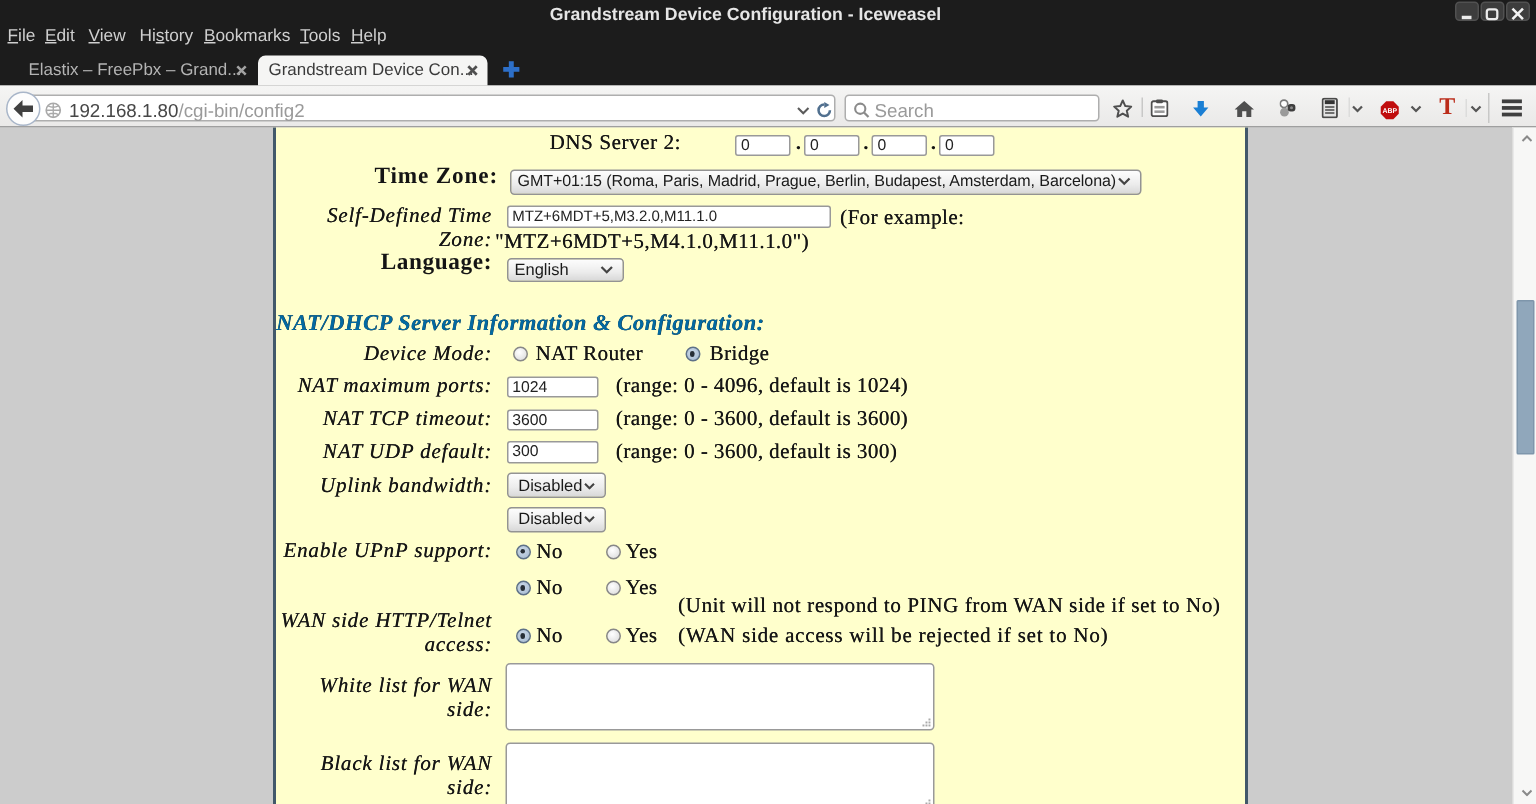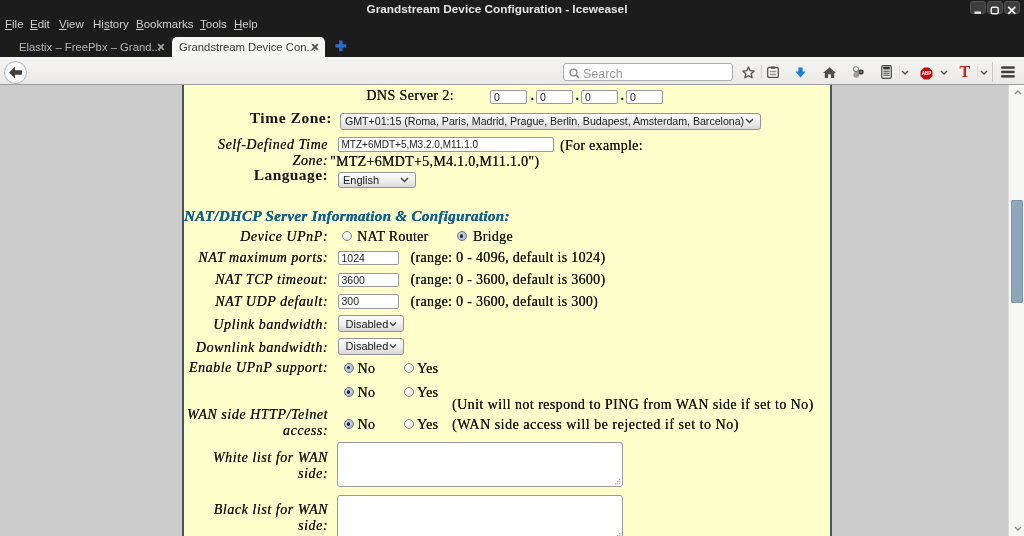--- a/index.html
+++ b/index.html
@@ -81,20 +81,34 @@
     <div id="tab-active">
       <div class="ttext">Grandstream Device Con...</div>
       <svg class="abs" style="left:139px; top:6px;" width="8" height="8">
           <path d="M1.2 1.2 L6.8 6.8 M6.8 1.2 L1.2 6.8" stroke="#4f4f4f" stroke-width="1.8"></path>
         </svg>
     </div>
     <div id="newtab">✚</div>
   </div>
 
   <div id="toolbar">
+    <div id="urlfield">
+      <div id="urltext">192.168.1.80<span>/cgi-bin/config2</span></div>
+      <svg class="icon" style="left:13px; top:3.5px;" width="11" height="11" viewBox="0 0 11 11">
+          <circle cx="5.5" cy="5.5" r="4.7" fill="none" stroke="#a9a9a9" stroke-width="1.1"></circle>
+          <path d="M0.8 5.5 H10.2 M5.5 0.8 V10.2 M2 2.6 Q5.5 4.4 9 2.6 M2 8.4 Q5.5 6.6 9 8.4" fill="none" stroke="#a9a9a9" stroke-width="0.9"></path>
+        </svg>
+      <svg class="icon" style="left:514px; top:6.5px;" width="9" height="6">
+          <path d="M1 1 L4.5 4.5 L8 1" stroke="#5a5a5a" stroke-width="1.4" fill="none"></path>
+        </svg>
+      <svg class="icon" style="left:527px; top:3.5px;" width="11" height="11" viewBox="0 0 11 11">
+          <path d="M9.3 5.5 A3.8 3.8 0 1 1 5.5 1.7" fill="none" stroke="#51708f" stroke-width="1.7"></path>
+          <path d="M5.5 0 L5.5 4 L9 2 Z" fill="#51708f"></path>
+        </svg>
+    </div>
     <div id="backbtn"></div>
     <svg class="icon" style="left:8px; top:8.5px;" width="15" height="13" viewBox="0 0 15 13">
         <path d="M7 0.6 L1 6.5 L7 12.4 L7 8.7 L14 8.7 L14 4.3 L7 4.3 Z" fill="#3f3f3f"></path>
       </svg>
     <div id="searchfield">
       <div id="searchtext">Search</div>
       <svg class="icon" style="left:5px; top:3.5px;" width="11" height="11" viewBox="0 0 11 11">
           <circle cx="4.5" cy="4.5" r="3.4" fill="none" stroke="#8b8b8b" stroke-width="1.4"></circle>
           <path d="M7 7 L10 10" stroke="#8b8b8b" stroke-width="1.5"></path>
         </svg>
@@ -179,21 +193,21 @@
     <div class="blbl" style="top:81px; letter-spacing:0.4px;">Language:</div>
     <div class="sel" style="left:337.5px; top:86.5px; width:78px; height:16.5px;">
       <span class="st" style="left:4.5px;">English</span>
       <svg width="9" height="6">
           <path d="M1 1 L4.5 4.5 L8 1" stroke="#444" stroke-width="1.5" fill="none"></path>
         </svg>
     </div>
 
     <div class="txt" style="left:184px; top:123px; font-weight:bold; font-style:italic; font-size:15px; color:#0369a1; letter-spacing:0.35px;">NAT/DHCP Server Information &amp; Configuration:</div>
 
-    <div class="lbl" style="top:144px;">Device UPnP:</div>
+    <div class="lbl" style="top:144px;">Device Mode:</div>
     <div class="radio" style="left:341.5px; top:146px;"></div>
     <div class="txt" style="left:357px; top:144px;">NAT Router</div>
     <div class="radio sel2" style="left:456.5px; top:146px;"></div>
     <div class="txt" style="left:473px; top:144px;">Bridge</div>
 
     <div class="lbl" style="top:165px;">NAT maximum ports:</div>
     <div class="inp" style="left:337.5px; top:165.5px; width:61px;">1024</div>
     <div class="txt" style="left:410.5px; top:165px;">(range: 0 - 4096, default is 1024)</div>
 
     <div class="lbl" style="top:187px;">NAT TCP timeout:</div>
@@ -205,21 +219,20 @@
     <div class="txt" style="left:410.5px; top:208.5px;">(range: 0 - 3600, default is 300)</div>
 
     <div class="lbl" style="top:232px;">Uplink bandwidth:</div>
     <div class="sel" style="left:337.5px; top:230px; width:66px; height:17px;">
       <span class="st">Disabled</span>
       <svg width="8" height="5">
           <path d="M1 1 L4 4 L7 1" stroke="#444" stroke-width="1.4" fill="none"></path>
         </svg>
     </div>
 
-    <div class="lbl" style="top:254.5px;">Downlink bandwidth:</div>
     <div class="sel" style="left:337.5px; top:252.5px; width:66px; height:17px;">
       <span class="st">Disabled</span>
       <svg width="8" height="5">
           <path d="M1 1 L4 4 L7 1" stroke="#444" stroke-width="1.4" fill="none"></path>
         </svg>
     </div>
 
     <div class="lbl" style="top:275px;">Enable UPnP support:</div>
     <div class="radio sel2" style="left:343.5px; top:277.5px;"></div>
     <div class="txt" style="left:357.5px; top:275.5px;">No</div>

